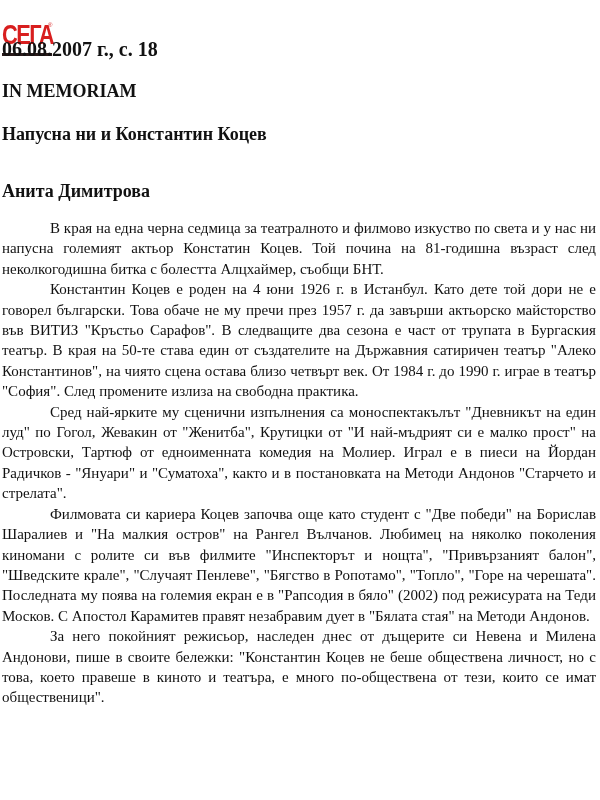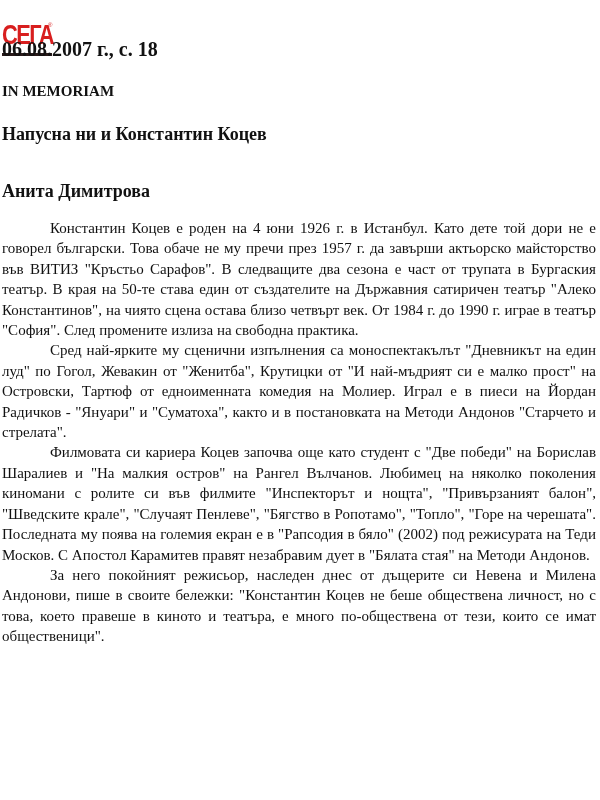--- a/index.html
+++ b/index.html
@@ -58,21 +58,21 @@
       top: 41px;
       font-weight: bold;
       font-size: 20px;
       line-height: 16px;
     }
     .section {
       position: absolute;
       left: 2px;
       top: 80px;
       font-weight: bold;
-      font-size: 15px;
+      font-size: 18px;
       line-height: 22px;
     }
     .headline {
       position: absolute;
       left: 2px;
       top: 123px;
       font-weight: bold;
       font-size: 18px;
       line-height: 22px;
       text-align: center;
@@ -110,17 +110,18 @@
 
 <div class="dateline">06.08.2007 г., с. 18</div>
 
 <div class="section">IN MEMORIAM</div>
 
 <div class="headline">Напусна ни и Константин Коцев</div>
 
 <div class="author">Анита Димитрова</div>
 
 <div class="body-text">
+  <p>В края на една черна седмица за театралното и филмово изкуство по света и у нас ни напусна големият актьор Констатин Коцев. Той почина на 81-годишна възраст след неколкогодишна битка с болестта Алцхаймер, съобщи БНТ.</p>
   <p>Константин Коцев е роден на 4 юни 1926 г. в Истанбул. Като дете той дори не е говорел български. Това обаче не му пречи през 1957 г. да завърши актьорско майсторство във ВИТИЗ "Кръстьо Сарафов". В следващите два сезона е част от трупата в Бургаския театър. В края на 50-те става един от създателите на Държавния сатиричен театър "Алеко Константинов", на чиято сцена остава близо четвърт век. От 1984 г. до 1990 г. играе в театър "София". След промените излиза на свободна практика.</p>
   <p>Сред най-ярките му сценични изпълнения са моноспектакълът "Дневникът на един луд" по Гогол, Жевакин от "Женитба", Крутицки от "И най-мъдрият си е малко прост" на Островски, Тартюф от едноименната комедия на Молиер. Играл е в пиеси на Йордан Радичков - "Януари" и "Суматоха", както и в постановката на Методи Андонов "Старчето и стрелата".</p>
   <p>Филмовата си кариера Коцев започва още като студент с "Две победи" на Борислав Шаралиев и "На малкия остров" на Рангел Вълчанов. Любимец на няколко поколения киномани с ролите си във филмите "Инспекторът и нощта", "Привързаният балон", "Шведските крале", "Случаят Пенлеве", "Бягство в Ропотамо", "Топло", "Горе на черешата". Последната му поява на големия екран е в "Рапсодия в бяло" (2002) под режисурата на Теди Москов. С Апостол Карамитев правят незабравим дует в "Бялата стая" на Методи Андонов.</p>
   <p>За него покойният режисьор, наследен днес от дъщерите си Невена и Милена Андонови, пише в своите бележки: "Константин Коцев не беше обществена личност, но с това, което правеше в киното и театъра, е много по-обществена от тези, които се имат общественици".</p>
 </div>
 
 </body></html>

